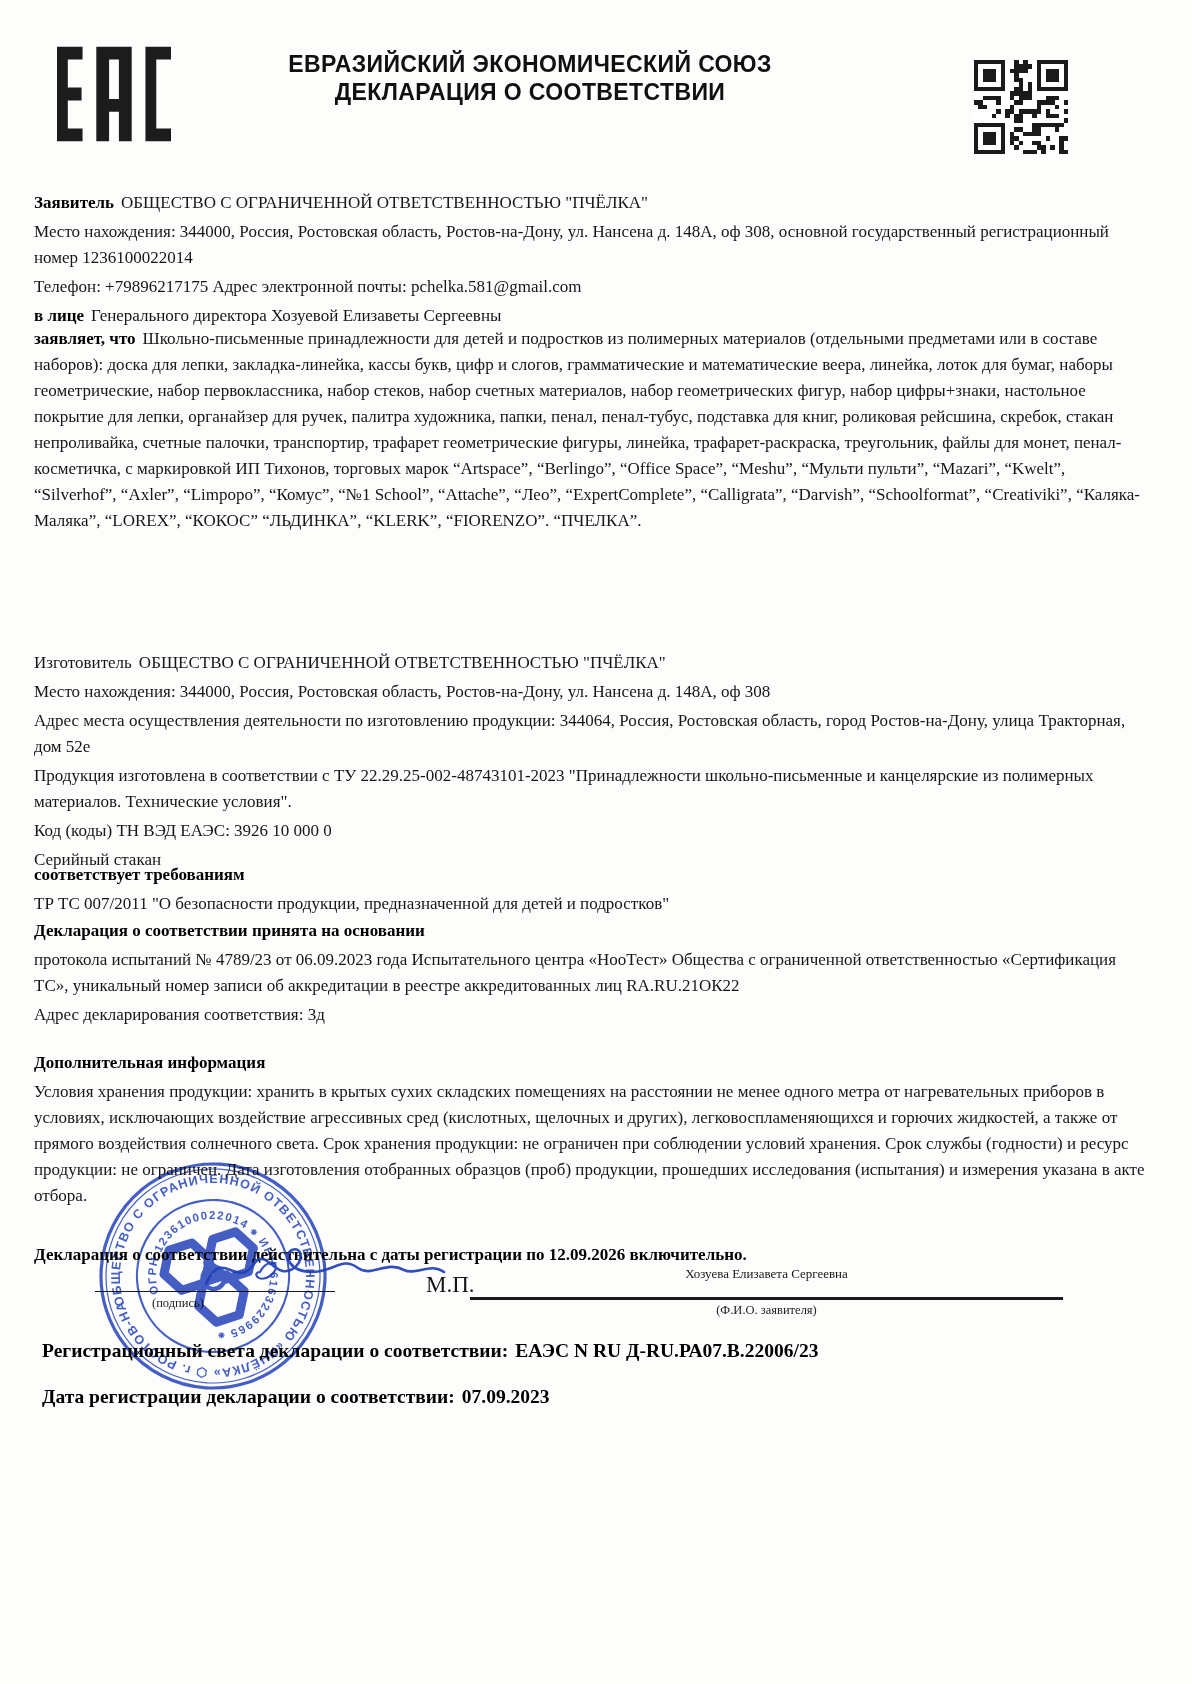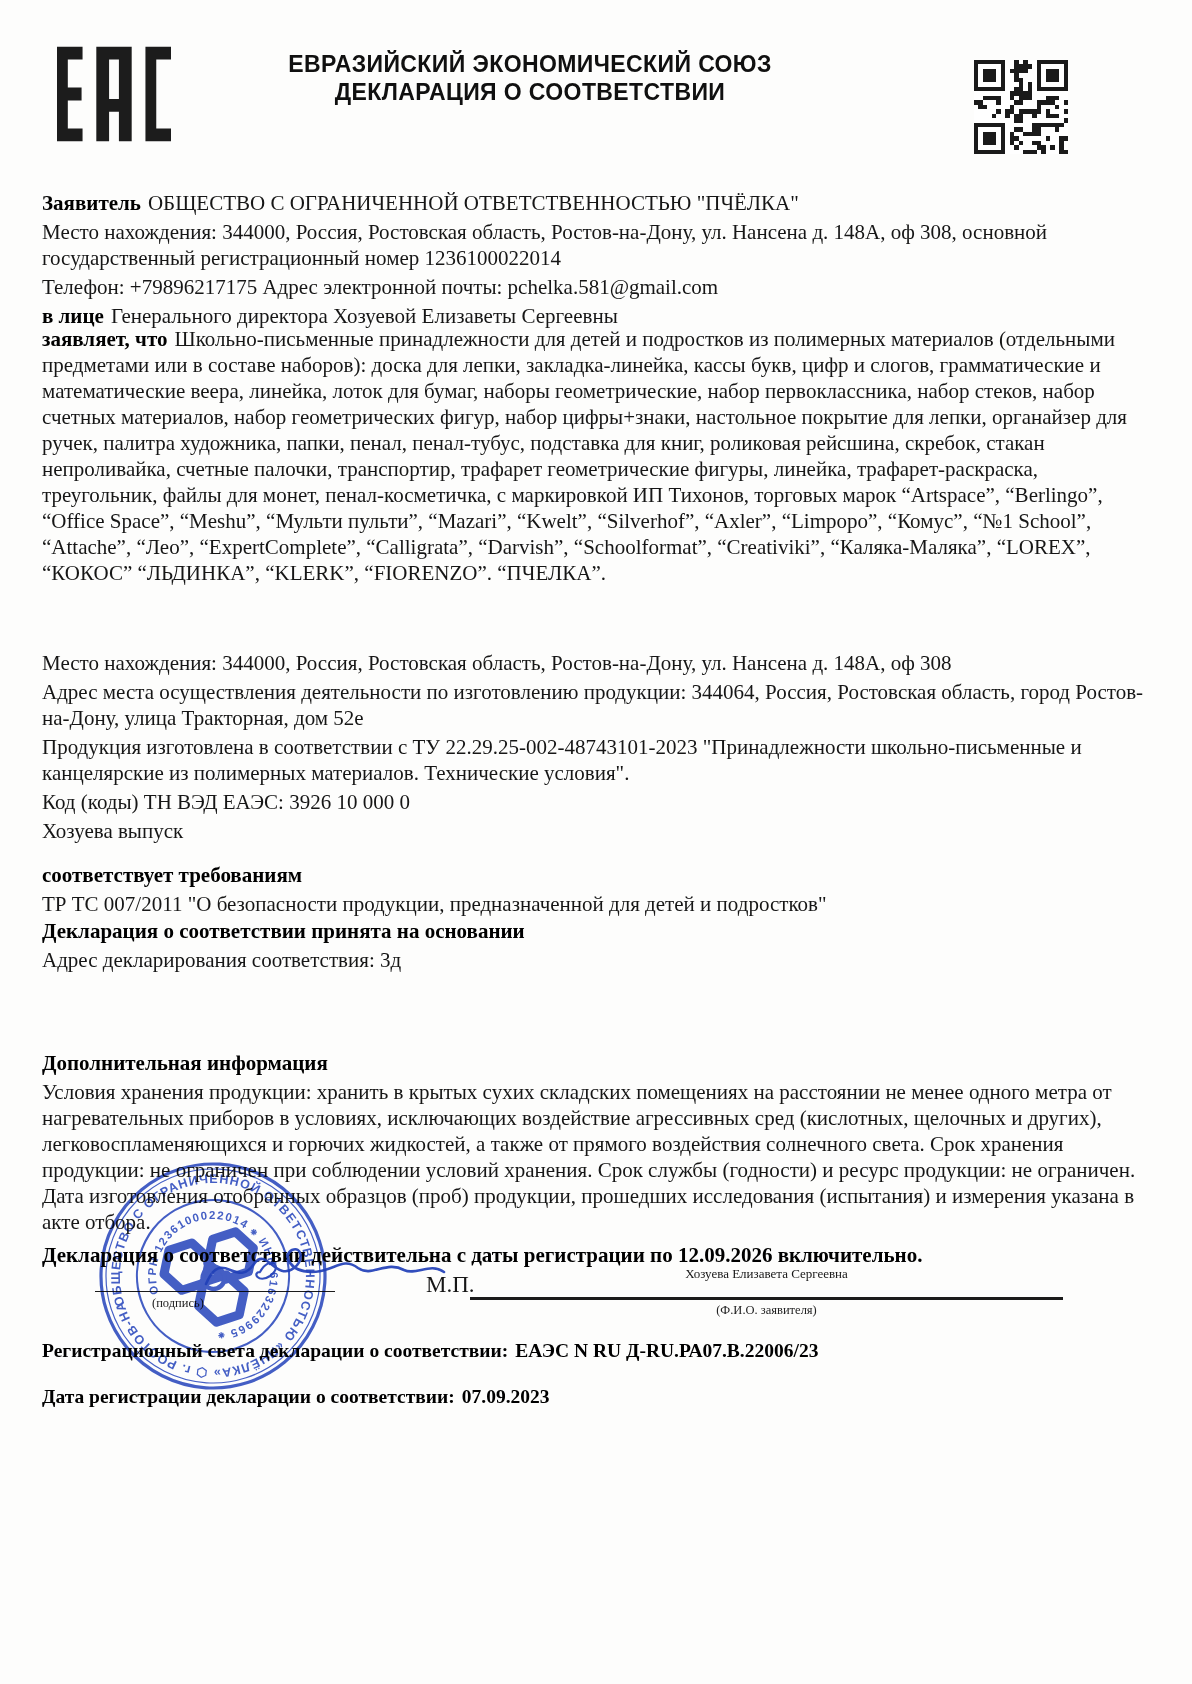--- a/index.html
+++ b/index.html
@@ -15,21 +15,21 @@
   }
   .doc-title{
     position:absolute;left:250px;top:50px;width:560px;
     text-align:center;
     font-family:"Liberation Sans", sans-serif;
     font-weight:bold;font-size:23px;line-height:28px;
     color:#101010;letter-spacing:.4px;
   }
   .eac-logo{position:absolute;left:57px;top:46px;}
   .qr{position:absolute;left:974px;top:60px;}
-  .flow{position:absolute;left:42px;width:1112px;font-size:21px;line-height:26px;}
+  .flow{position:absolute;left:34px;width:1112px;font-size:17px;line-height:26px;}
   .flow p{margin:0 0 3px 0;}
   p.gap-after{margin-bottom:62px;}
   b,.b{font-weight:bold;color:#000;}
   .lbl{margin-right:7px;}
   #blk-applicant{top:190px;}
   #blk-declares{top:326px;}
   #blk-manufacturer{top:650px;}
   #blk-compliance{top:862px;}
   #blk-basis{top:918px;}
   #blk-additional{top:1050px;}
@@ -205,34 +205,36 @@
     <p>Место нахождения: 344000, Россия, Ростовская область, Ростов-на-Дону, ул. Нансена д. 148А, оф 308, основной государственный регистрационный номер 1236100022014</p>
     <p>Телефон: +79896217175 Адрес электронной почты: pchelka.581@gmail.com</p>
     <p><b class="lbl">в лице</b><span>Генерального директора Хозуевой Елизаветы Сергеевны</span></p>
   </div>
 
   <div class="flow" id="blk-declares">
     <p class="gap-after"><b class="lbl">заявляет, что</b><span>Школьно-письменные принадлежности для детей и подростков из полимерных материалов (отдельными предметами или в составе наборов): доска для лепки, закладка-линейка, кассы букв, цифр и слогов, грамматические и математические веера, линейка, лоток для бумаг, наборы геометрические, набор первоклассника, набор стеков, набор счетных материалов, набор геометрических фигур, набор цифры+знаки, настольное покрытие для лепки, органайзер для ручек, палитра художника, папки, пенал, пенал-тубус, подставка для книг, роликовая рейсшина, скребок, стакан непроливайка, счетные палочки, транспортир, трафарет геометрические фигуры, линейка, трафарет-раскраска, треугольник, файлы для монет, пенал-косметичка, с маркировкой ИП Тихонов, торговых марок “Artspace”, “Berlingo”, “Office Space”, “Meshu”, “Мульти пульти”, “Mazari”, “Kwelt”, “Silverhof”, “Axler”, “Limpopo”, “Комус”, “№1 School”, “Attache”, “Лео”, “ExpertComplete”, “Calligrata”, “Darvish”, “Schoolformat”, “Creativiki”, “Каляка-Маляка”, “LOREX”, “КОКОС” “ЛЬДИНКА”, “KLERK”, “FIORENZO”. “ПЧЕЛКА”.</span></p>
   </div>
 
   <div class="flow" id="blk-manufacturer">
+    <p><span class="lbl">Изготовитель</span><span>ОБЩЕСТВО С ОГРАНИЧЕННОЙ ОТВЕТСТВЕННОСТЬЮ "ПЧЁЛКА"</span></p>
     <p>Место нахождения: 344000, Россия, Ростовская область, Ростов-на-Дону, ул. Нансена д. 148А, оф 308</p>
     <p>Адрес места осуществления деятельности по изготовлению продукции: 344064, Россия, Ростовская область, город Ростов-на-Дону, улица Тракторная, дом 52е</p>
     <p>Продукция изготовлена в соответствии с ТУ 22.29.25-002-48743101-2023 "Принадлежности школьно-письменные и канцелярские из полимерных материалов. Технические условия".</p>
     <p>Код (коды) ТН ВЭД ЕАЭС: 3926 10 000 0</p>
-    <p>Хозуева выпуск</p>
+    <p>Серийный стакан</p>
   </div>
 
   <div class="flow" id="blk-compliance">
     <p class="b">соответствует требованиям</p>
     <p>ТР ТС 007/2011 "О безопасности продукции, предназначенной для детей и подростков"</p>
   </div>
 
   <div class="flow" id="blk-basis">
     <p class="b">Декларация о соответствии принята на основании</p>
+    <p>протокола испытаний № 4789/23 от 06.09.2023 года Испытательного центра «НооТест» Общества с ограниченной ответственностью «Сертификация ТС», уникальный номер записи об аккредитации в реестре аккредитованных лиц RA.RU.21ОК22</p>
     <p>Адрес декларирования соответствия: 3д</p>
   </div>
 
   <div class="flow" id="blk-additional">
     <p class="b">Дополнительная информация</p>
     <p>Условия хранения продукции: хранить в крытых сухих складских помещениях на расстоянии не менее одного метра от нагревательных приборов в условиях, исключающих воздействие агрессивных сред (кислотных, щелочных и других), легковоспламеняющихся и горючих жидкостей, а также от прямого воздействия солнечного света. Срок хранения продукции: не ограничен при соблюдении условий хранения. Срок службы (годности) и ресурс продукции: не ограничен. Дата изготовления отобранных образцов (проб) продукции, прошедших исследования (испытания) и измерения указана в акте отбора.</p>
   </div>
 
   <div class="flow" id="blk-validity">
     <p class="b">Декларация о соответствии действительна с даты регистрации по 12.09.2026 включительно.</p>

